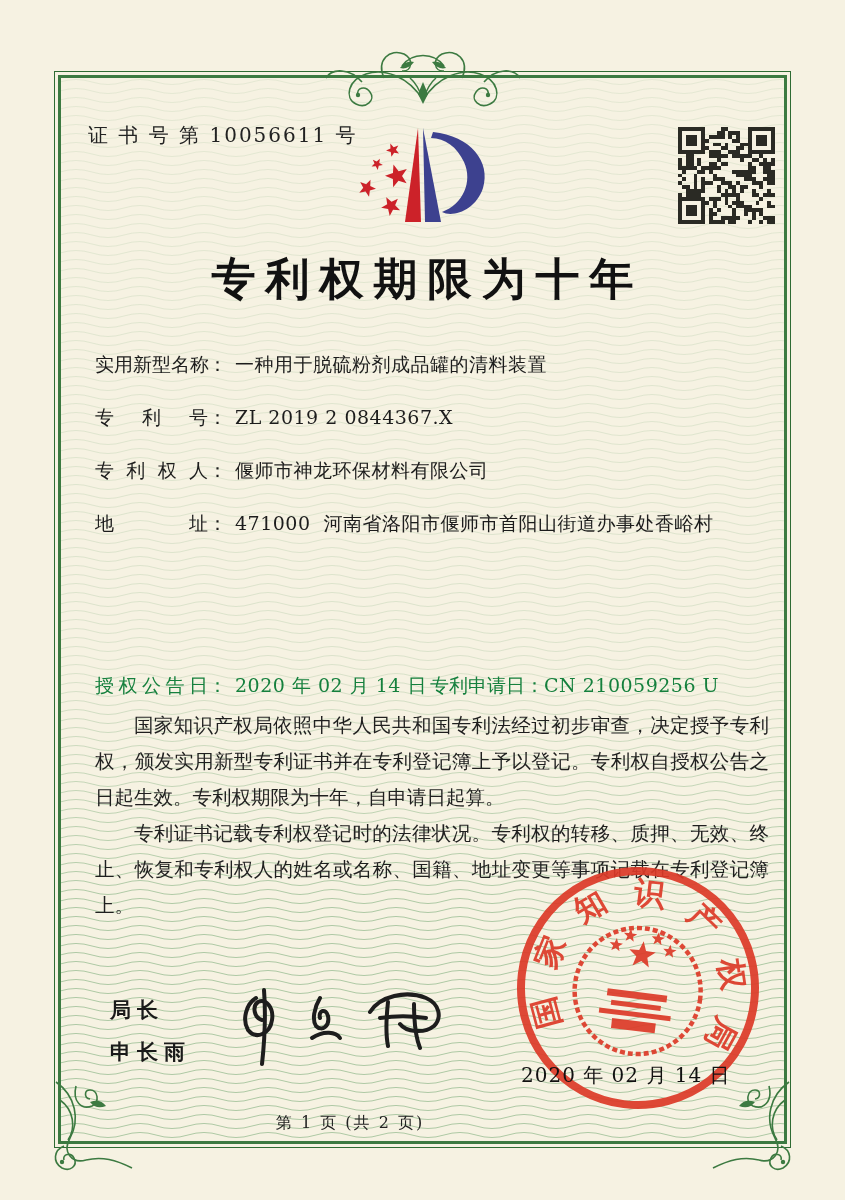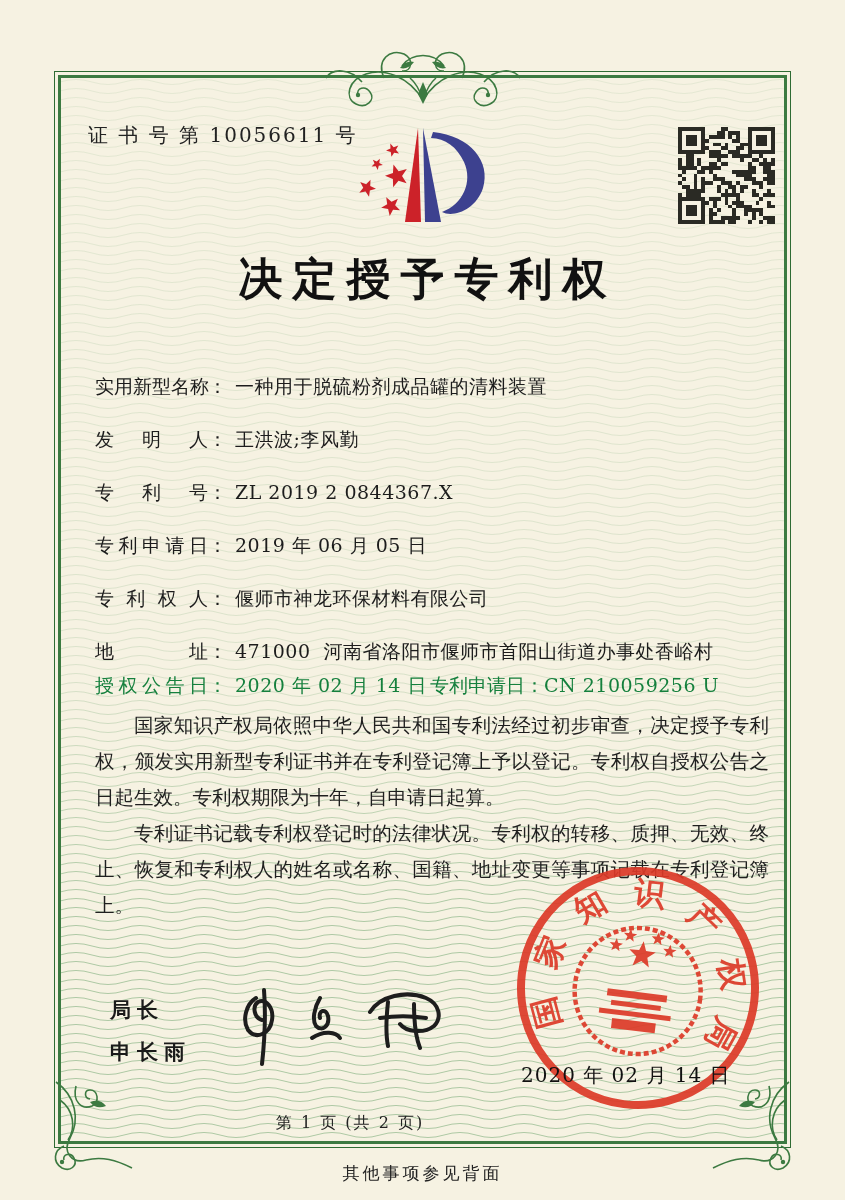--- a/index.html
+++ b/index.html
@@ -28,21 +28,21 @@
     font-size:20px; color:#222; letter-spacing:2px; white-space:pre;
   }
   #logo-svg{ position:absolute; left:345px; top:118px; }
   #qr-svg{ position:absolute; left:678px; top:127px; }
   .doc-title{
     position:absolute; left:0; top:250px; width:845px;
     text-align:center; font-size:44px; font-weight:bold; color:#111;
     letter-spacing:10px; text-indent:10px;
   }
   
-  .fields{ position:absolute; left:95px; top:374px; width:680px; font-size:19px; color:#1c1c1c; }
+  .fields{ position:absolute; left:95px; top:352px; width:680px; font-size:19px; color:#1c1c1c; }
   .frow{ margin-bottom:29px; line-height:24px; white-space:nowrap; }
   .flabel{
     display:inline-block; width:113px; text-align:justify; text-align-last:justify;
     vertical-align:top;
   }
   .fcolon{ display:inline-block; margin-right:8px; }
   .fval{ white-space:pre; letter-spacing:0.5px; }
   .grant-row{ position:absolute; left:95px; top:673px; width:680px; font-size:19px; color:#15803d; white-space:nowrap; }
   .grant-num{ position:absolute; left:335px; top:0; }
   
@@ -387,34 +387,28 @@
       <rect x="10" y="24" width="1" height="1" fill="#2a2a24"></rect>
       <rect x="11" y="24" width="1" height="1" fill="#2a2a24"></rect>
       <rect x="13" y="24" width="1" height="1" fill="#2a2a24"></rect>
       <rect x="14" y="24" width="1" height="1" fill="#2a2a24"></rect>
       <rect x="18" y="24" width="1" height="1" fill="#2a2a24"></rect>
       <rect x="21" y="24" width="1" height="1" fill="#2a2a24"></rect>
       <rect x="23" y="24" width="1" height="1" fill="#2a2a24"></rect>
       <rect x="24" y="24" width="1" height="1" fill="#2a2a24"></rect>
     </svg>
 
-  <div class="doc-title">决定授予专利权</div>
+  <div class="doc-title">专利权期限为十年</div>
 
   <div class="fields">
     <div class="frow">
       <span class="flabel">实用新型名称</span><span class="fcolon">：</span><span class="fval">一种用于脱硫粉剂成品罐的清料装置</span>
     </div>
     <div class="frow">
-      <span class="flabel">发明人</span><span class="fcolon">：</span><span class="fval">王洪波;李风勤</span>
-    </div>
-    <div class="frow">
       <span class="flabel">专利号</span><span class="fcolon">：</span><span class="fval">ZL 2019 2 0844367.X</span>
-    </div>
-    <div class="frow">
-      <span class="flabel">专利申请日</span><span class="fcolon">：</span><span class="fval">2019 年 06 月 05 日</span>
     </div>
     <div class="frow">
       <span class="flabel">专利权人</span><span class="fcolon">：</span><span class="fval">偃师市神龙环保材料有限公司</span>
     </div>
     <div class="frow">
       <span class="flabel">地址</span><span class="fcolon">：</span><span class="fval">471000  河南省洛阳市偃师市首阳山街道办事处香峪村</span>
     </div>
   </div>
 
   <div class="grant-row">
@@ -465,15 +459,14 @@
         <text x="71.60004905791038" y="54.053765925979135" fill="#dd3a28" font-size="31" font-weight="bold" text-anchor="middle" dominant-baseline="middle" transform="rotate(-37.33333333333333 71.60004905791038 54.053765925979135)">知</text>
         <text x="128" y="35" fill="#dd3a28" font-size="31" font-weight="bold" text-anchor="middle" dominant-baseline="middle" transform="rotate(0 128 35)">识</text>
         <text x="184.39995094208967" y="54.053765925979164" fill="#dd3a28" font-size="31" font-weight="bold" text-anchor="middle" dominant-baseline="middle" transform="rotate(37.33333333333334 184.39995094208967 54.053765925979164)">产</text>
         <text x="217.68954783068932" y="103.40762293054023" fill="#dd3a28" font-size="31" font-weight="bold" text-anchor="middle" dominant-baseline="middle" transform="rotate(74.66666666666669 217.68954783068932 103.40762293054023)">权</text>
         <text x="214.22809847471123" y="162.8384131876798" fill="#dd3a28" font-size="31" font-weight="bold" text-anchor="middle" dominant-baseline="middle" transform="rotate(112 214.22809847471123 162.8384131876798)">局</text>
       </g>
   </svg>
   <div class="seal-date">2020 年 02 月 14 日</div>
 
   <div class="page-info">第 1 页 (共 2 页)</div>
-  <div class="back-note">其他事项参见背面</div>
 
 </div>
 
 </body></html>

